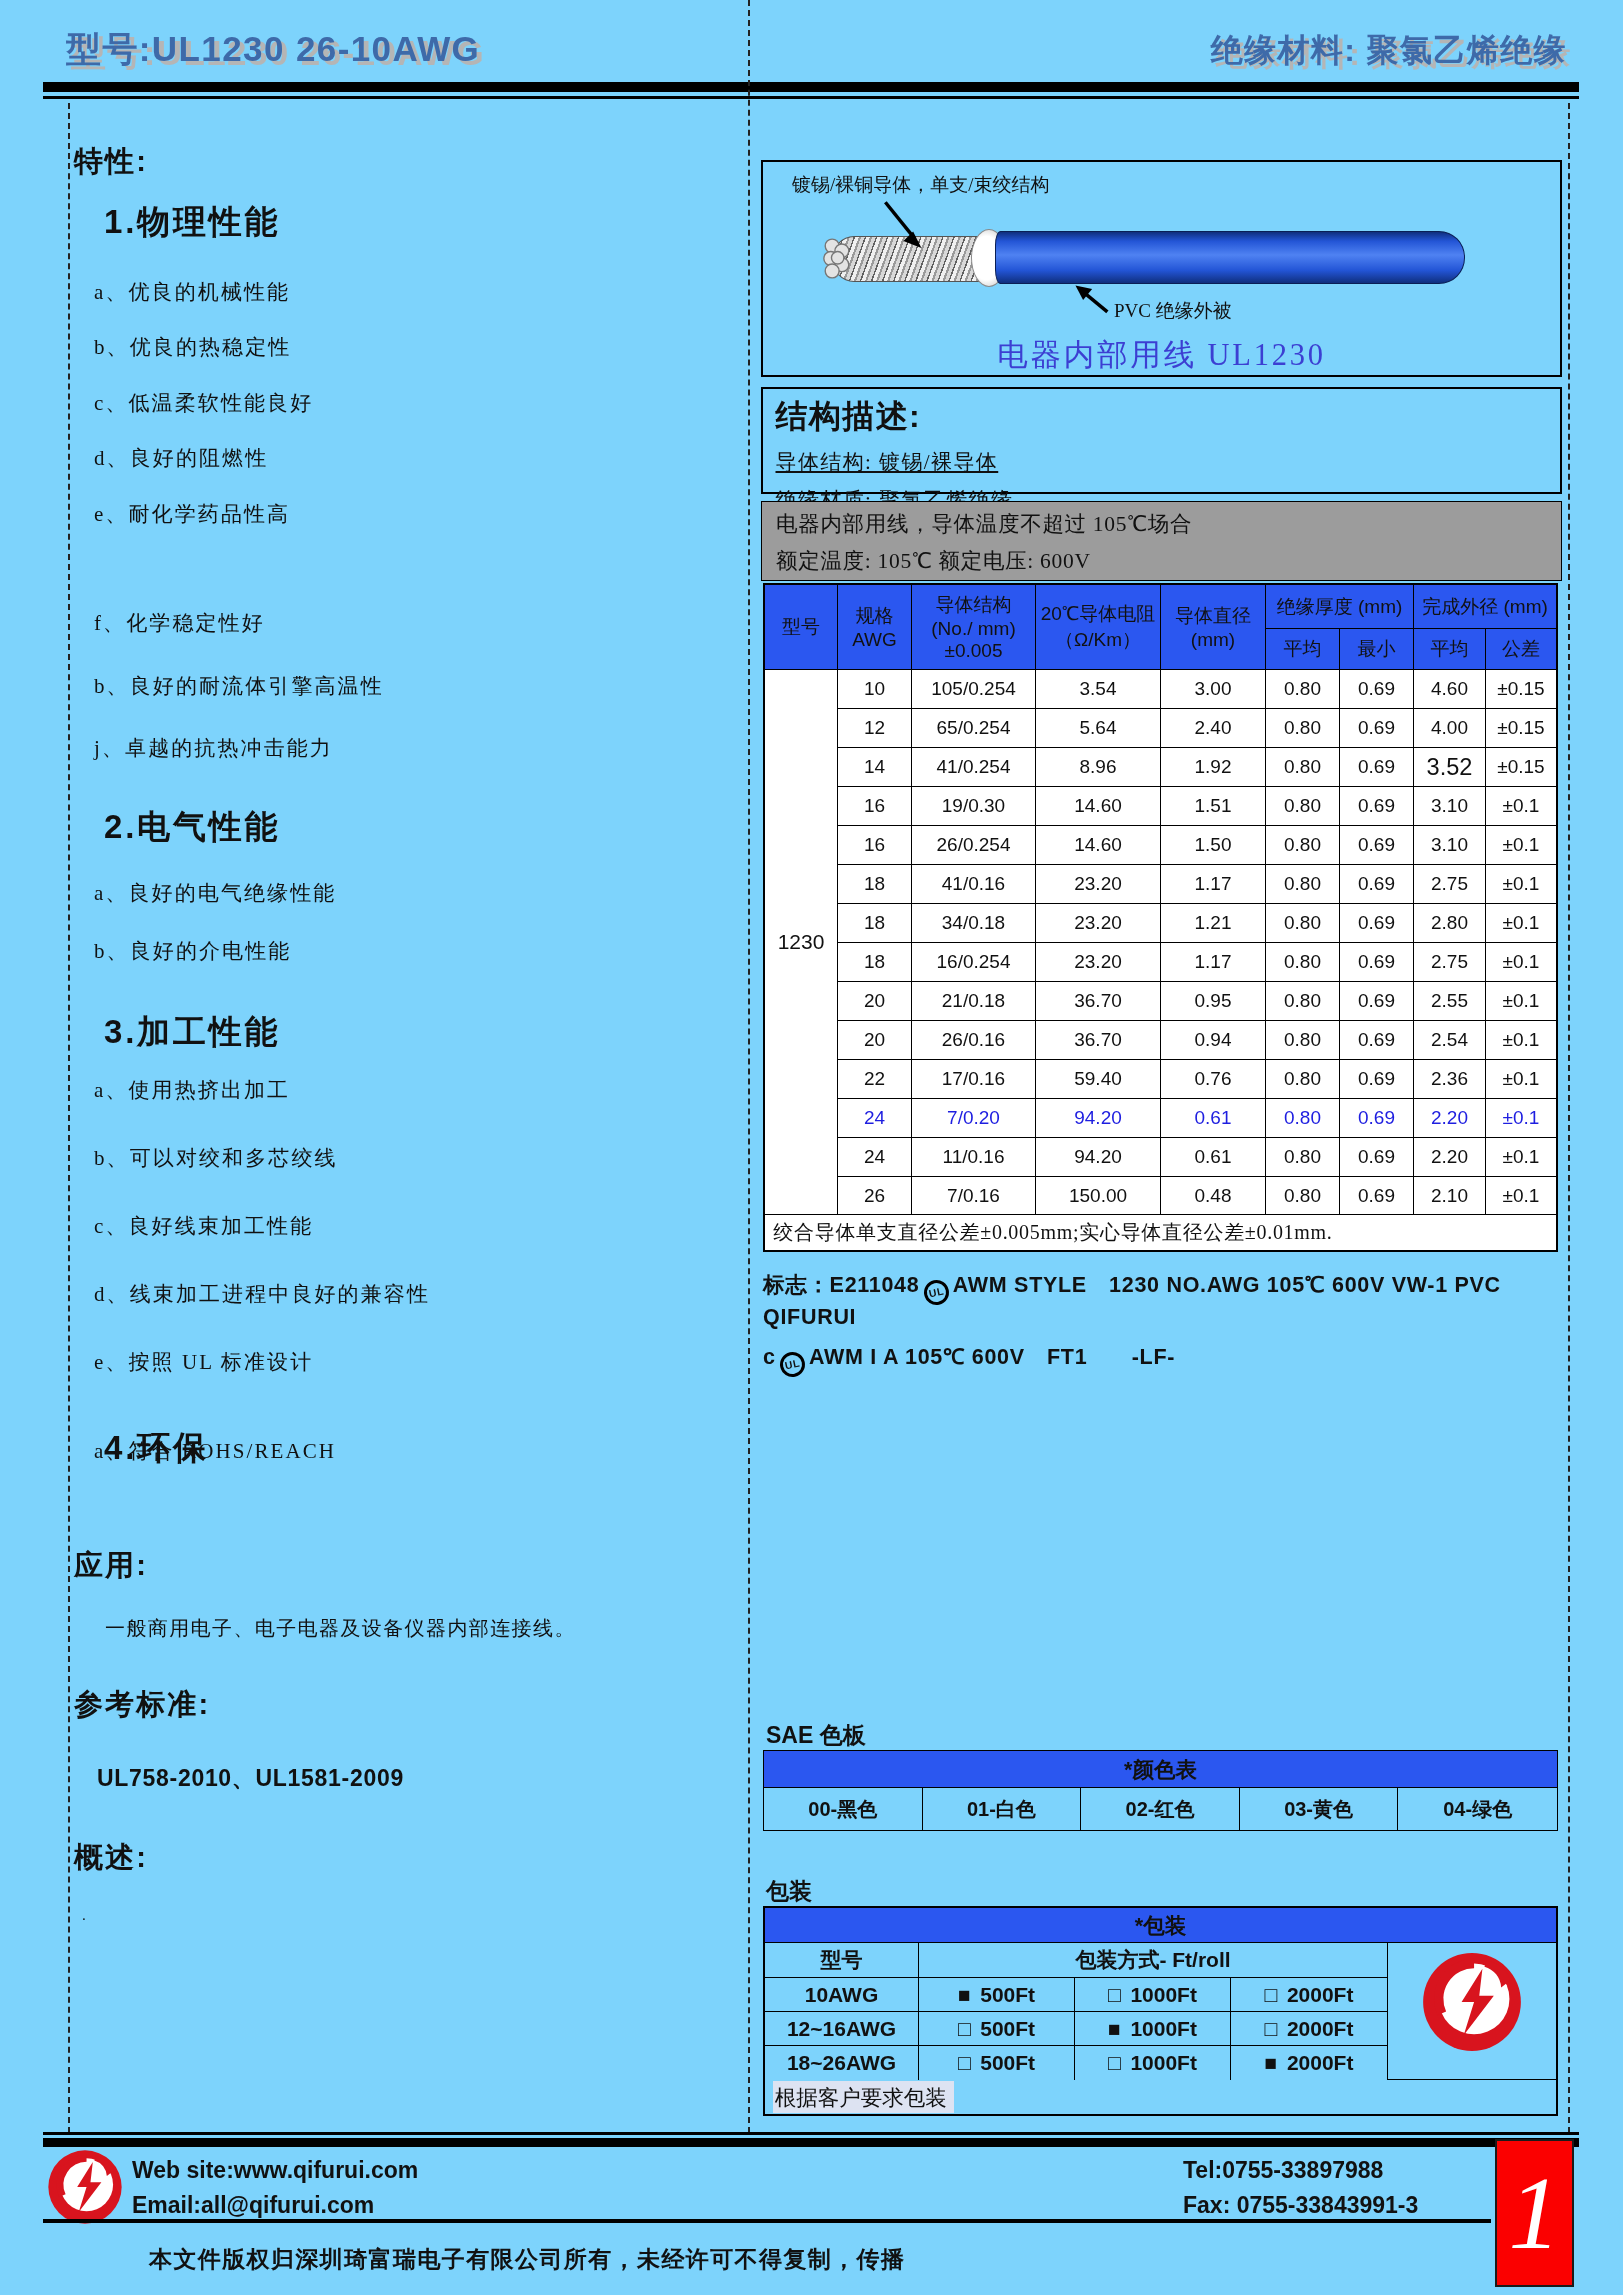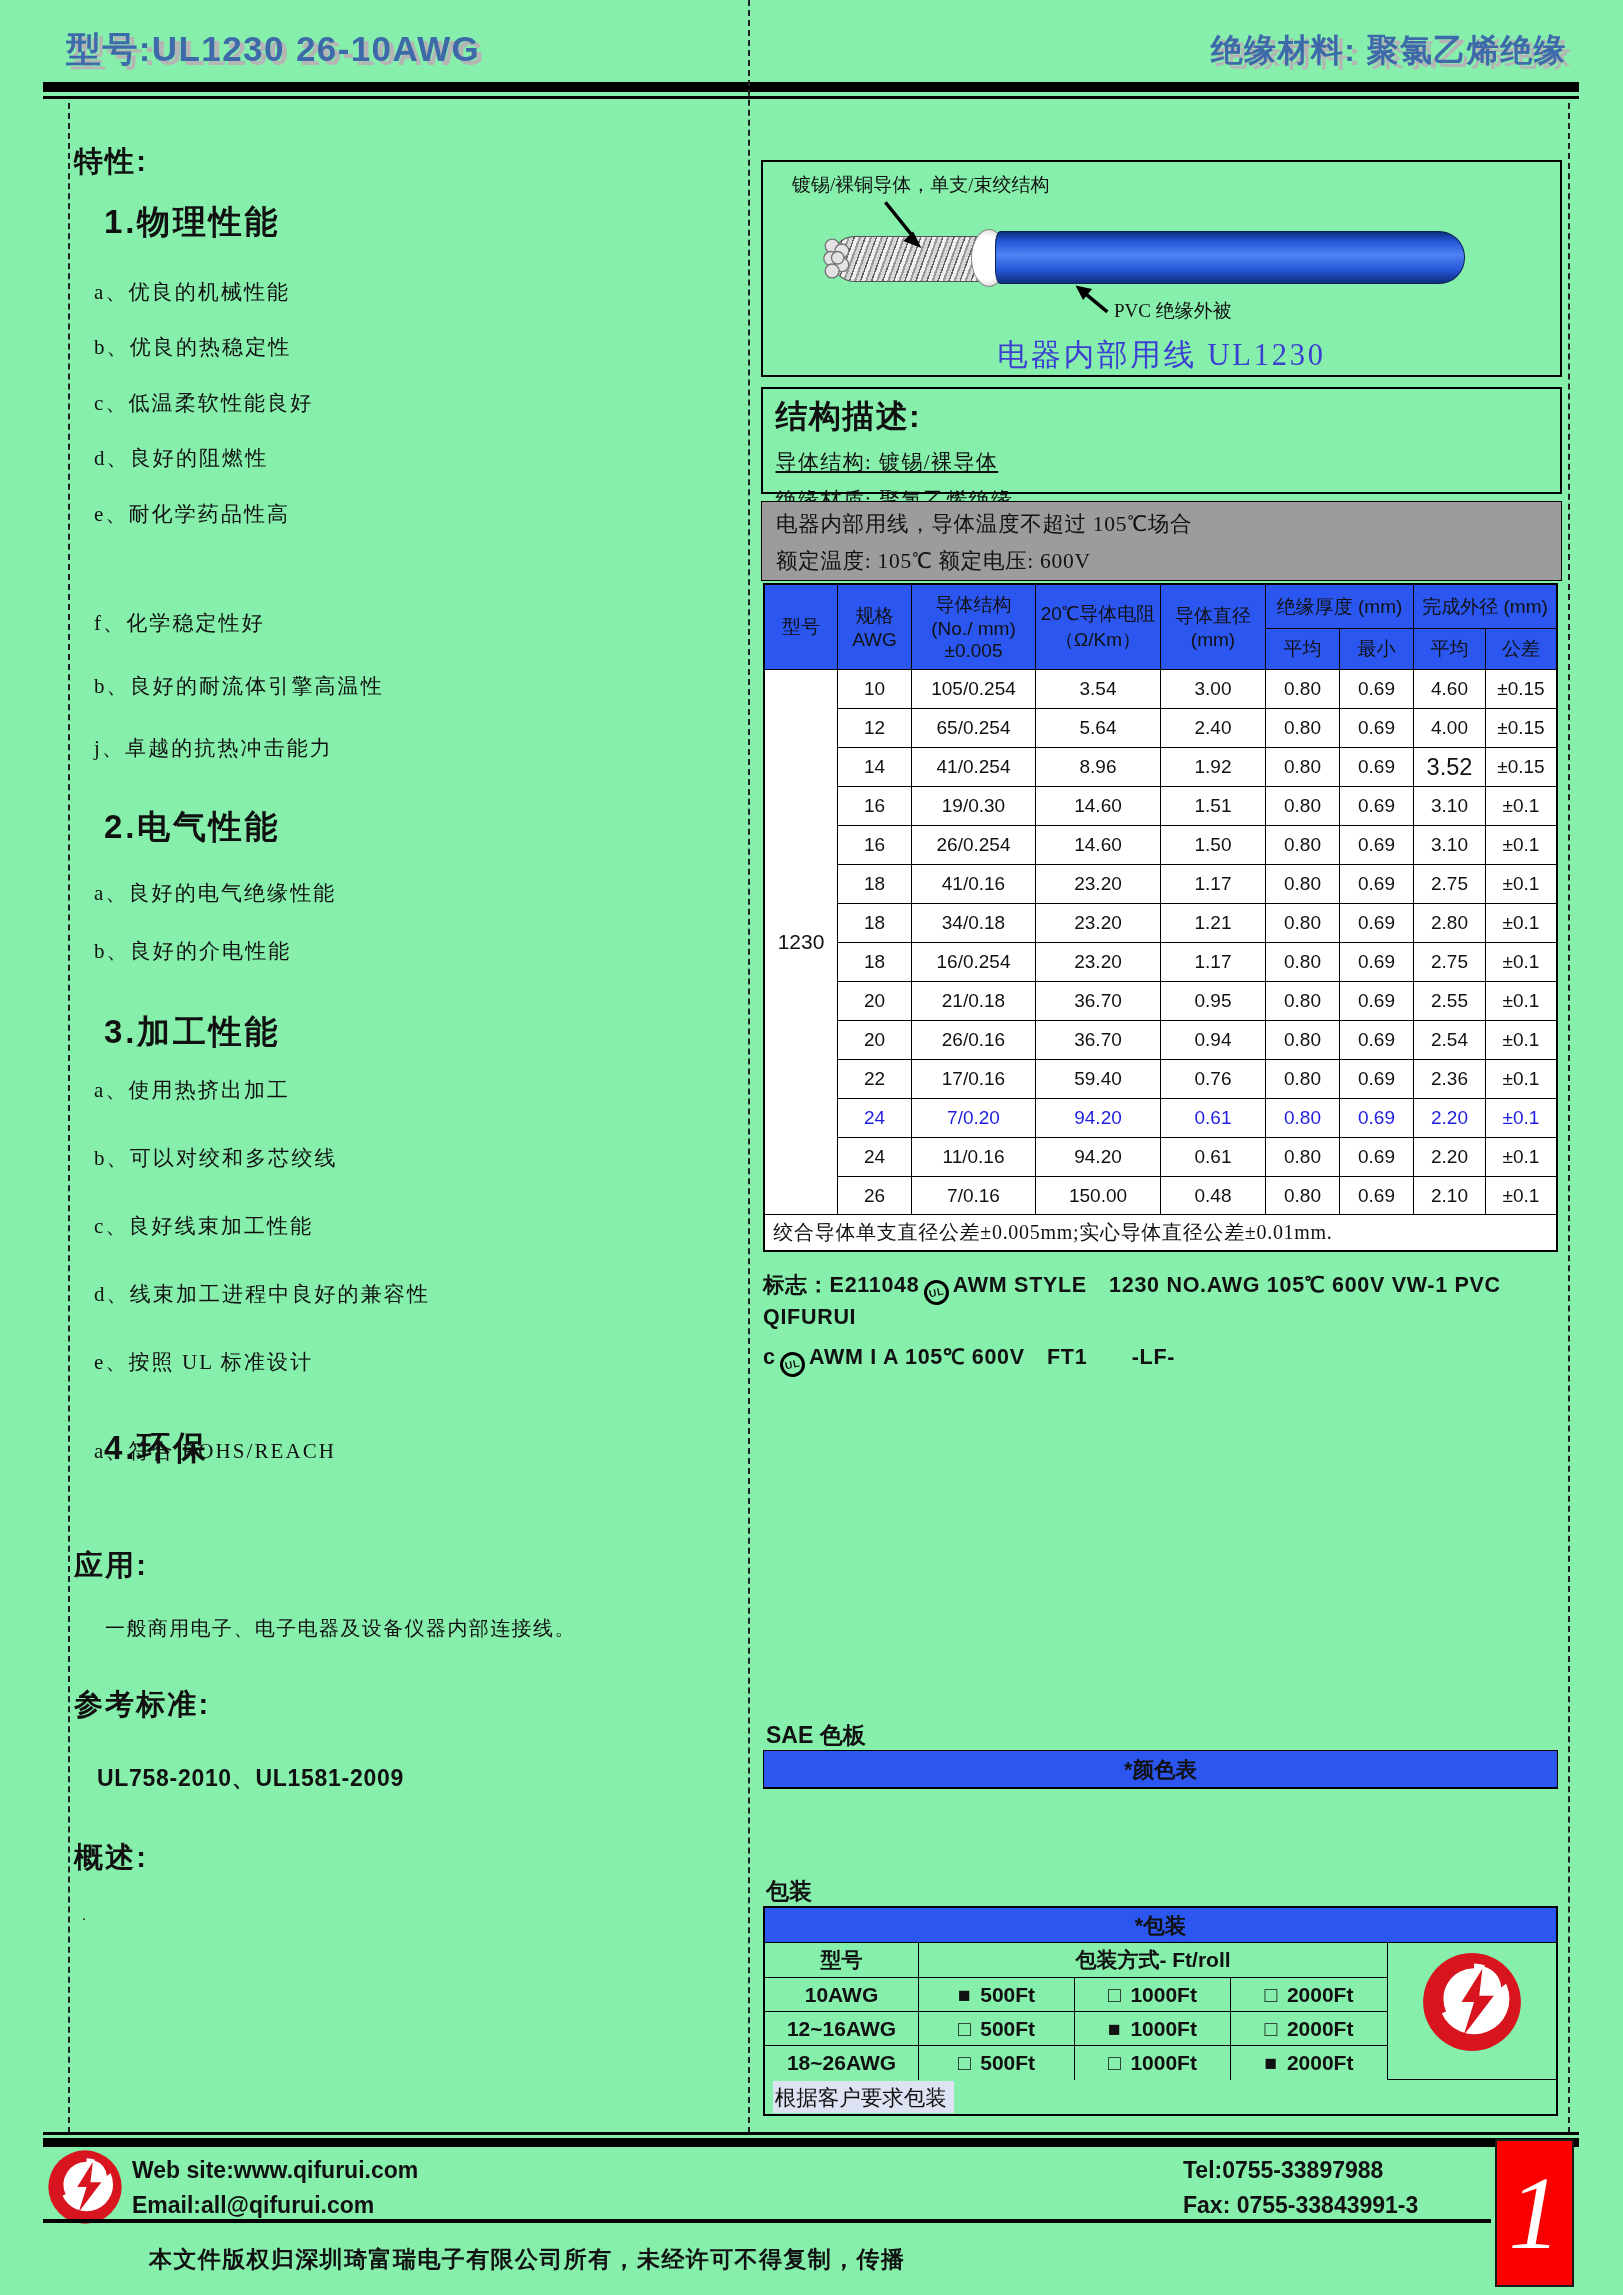--- a/index.html
+++ b/index.html
@@ -1,19 +1,19 @@
 <!DOCTYPE html>
 <html style="font-size:11px"><head>
 <meta charset="utf-8">
 <style>
   * { box-sizing: border-box; margin: 0; padding: 0; }
   html,body { background:#888; }
   #page {
     position: relative; width: 1623px; height: 2295px;
-    background: #86efac; overflow: hidden;
+    background: #7dd3fc; overflow: hidden;
     font-family: "Liberation Sans", sans-serif; color:#111;
   }
   .abs { position: absolute; }
 
   
   .doc-title {
     font-size: 35px; font-weight: bold; letter-spacing: 1.4px;
     color: #3e6aa9; text-shadow: 4.9px 4.2px 0 #b5b5b5; white-space: nowrap;
   }
   #title-left  { left: 66px;  top: 26px; }
@@ -421,20 +421,27 @@
       <span>标志：</span><span>E211048</span><span class="ul-mark">UL</span><span>AWM STYLE　1230 NO.AWG 105℃ 600V VW-1 PVC QIFURUI</span>
     </div>
     <div class="mline">
       <span>c</span><span class="ul-mark">UL</span><span>AWM I A 105℃ 600V　FT1　　-LF-</span>
     </div>
   </div>
 
   <div class="abs" id="sae-label">SAE 色板</div>
   <div class="abs" id="sae-table">
     <div id="sae-title" class="blue-bg">*颜色表</div>
+    <div class="sae-row">
+      <span>00-黑色</span>
+      <span>01-白色</span>
+      <span>02-红色</span>
+      <span>03-黄色</span>
+      <span>04-绿色</span>
+    </div>
   </div>
 
   <div class="abs" id="pack-label">包装</div>
   <div class="abs" id="pack-table">
     <div id="pack-title" class="blue-bg">*包装</div>
     <div id="pack-mid">
       <div id="pack-rows">
         <div class="pack-hrow">
           <span class="pm">型号</span>
           <span class="pf">包装方式- Ft/roll</span>

